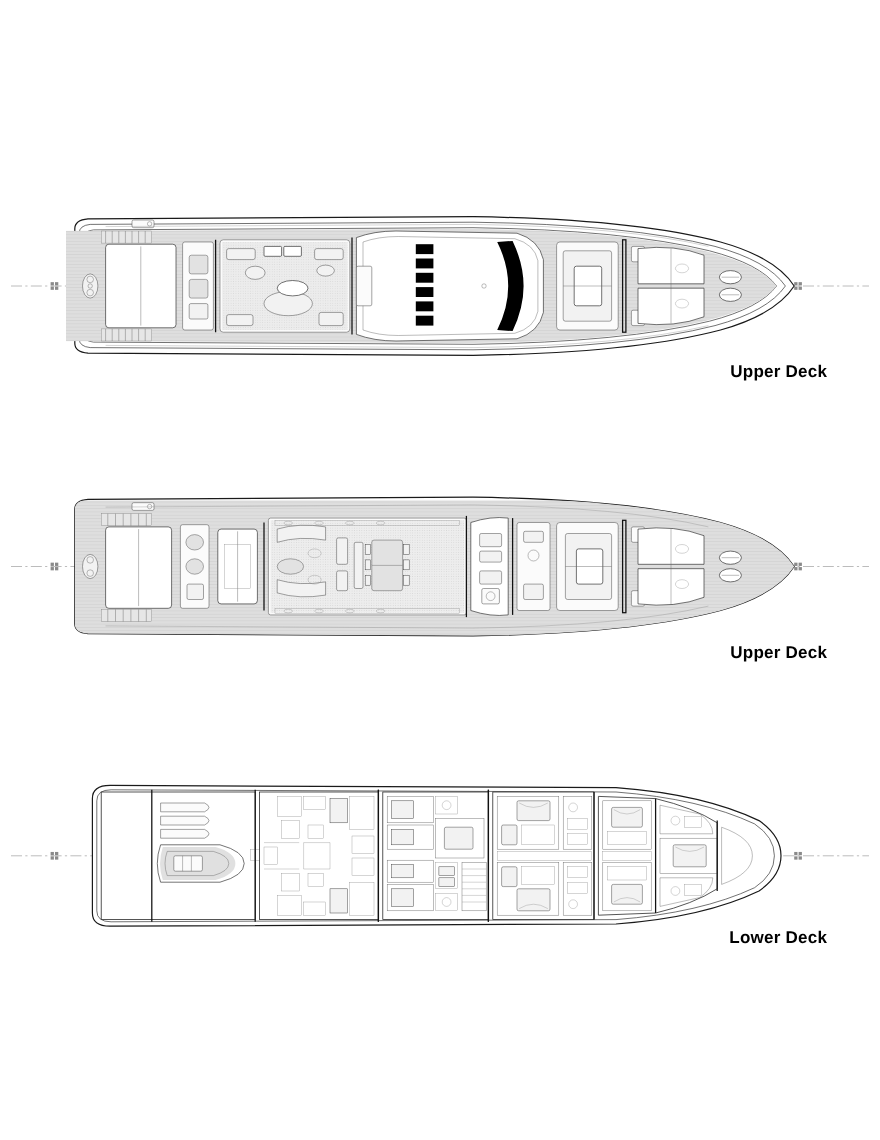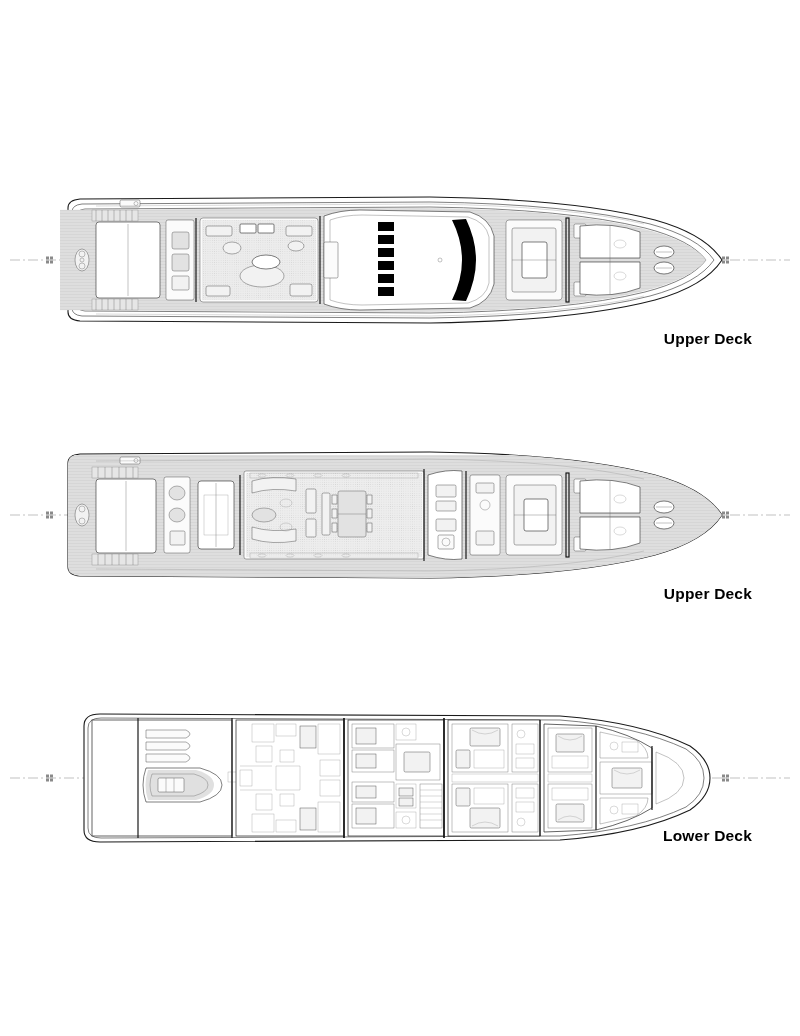--- a/index.html
+++ b/index.html
@@ -41,21 +41,21 @@
     right: 48px;
     font-size: 15.5px;
     font-weight: bold;
     color: #000000;
     letter-spacing: 0.2px;
     font-family: "Liberation Sans", sans-serif;
     white-space: nowrap;
   }
   #label-upper { top: 150px; }
   #label-main  { top: 150px; }
-  #label-lower { top: 137px; }
+  #label-lower { top: 154px; }
   svg { display: block; }
   .hull-outer { fill: #ffffff; stroke: #1a1a1a; stroke-width: 1.1; }
   .hull-line  { fill: none; stroke: #3a3a3a; stroke-width: 0.65; }
   .tex2       { fill: #e6e6e6; stroke: #7d7d7d; stroke-width: 0.35; }
   .wht        { fill: #ffffff; stroke: #2a2a2a; stroke-width: 0.6; }
   .wht2       { fill: #fbfbfb; stroke: #444; stroke-width: 0.45; }
   .blk        { fill: #000000; stroke: none; }
   .thin       { fill: none; stroke: #666; stroke-width: 0.4; }
   .thin2      { fill: none; stroke: #888; stroke-width: 0.32; }
   .wall       { fill: none; stroke: #111; stroke-width: 1.15; }

